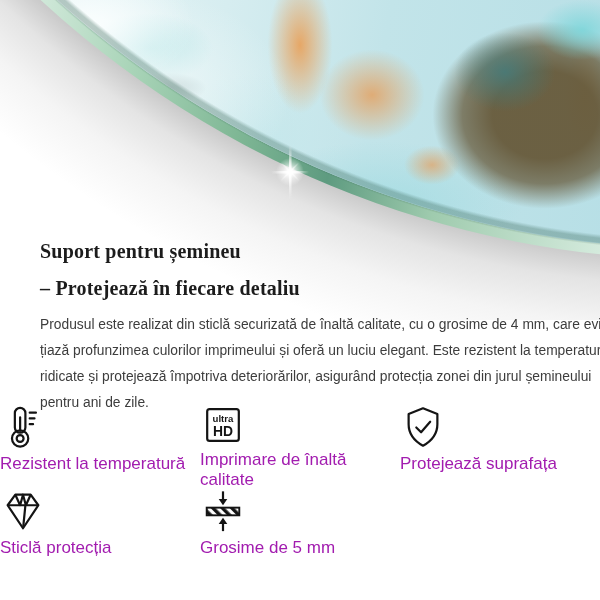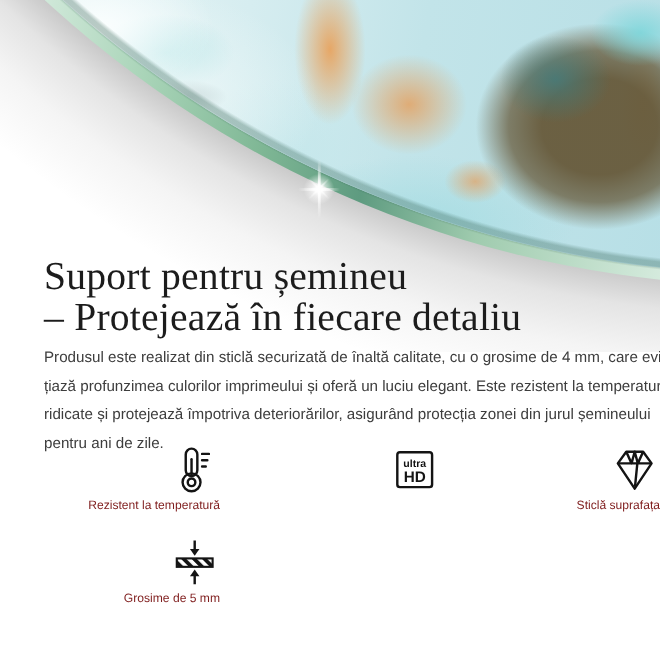--- a/index.html
+++ b/index.html
@@ -43,32 +43,32 @@
       radial-gradient(circle at 50% 50%, rgba(255,255,255,0.95) 0 3px, rgba(255,255,255,0.55) 7px, rgba(255,255,255,0) 14px),
       linear-gradient(to bottom, rgba(255,255,255,0), #fff 46%, #fff 54%, rgba(255,255,255,0)) no-repeat center / 2.5px 54px,
       linear-gradient(to right,  rgba(255,255,255,0), #fff 46%, #fff 54%, rgba(255,255,255,0)) no-repeat center / 38px 2.5px;}
   .sparkle::before{content:"";position:absolute;inset:10px;transform:rotate(45deg);
     background:
       linear-gradient(to bottom, rgba(255,255,255,0), rgba(255,255,255,0.85) 46%, rgba(255,255,255,0.85) 54%, rgba(255,255,255,0)) no-repeat center / 1.5px 26px,
       linear-gradient(to right,  rgba(255,255,255,0), rgba(255,255,255,0.85) 46%, rgba(255,255,255,0.85) 54%, rgba(255,255,255,0)) no-repeat center / 26px 1.5px;}
 
   
   .title{position:absolute;left:40px;top:233px;
-    font-family:"Liberation Serif", serif;font-size:36px;line-height:37px;
-    color:#1c1c1c;font-weight:400;letter-spacing:0.2px;}
+    font-family:"Liberation Serif", serif;font-size:20px;line-height:37px;
+    color:#1c1c1c;font-weight:700;letter-spacing:0.2px;}
   .desc{position:absolute;left:40px;top:312px;font-size:13.8px;line-height:26px;
     color:#3d3d3d;white-space:nowrap;}
 
   
   .features{position:absolute;left:0;top:402px;width:600px;
     display:grid;grid-template-columns:repeat(3,200px);grid-auto-rows:84px;}
-  .feature{display:flex;flex-direction:column;align-items:flex-end;justify-content:flex-start;}
+  .feature{display:flex;flex-direction:column;align-items:flex-start;justify-content:flex-start;}
   .feature .icon-wrap{height:50px;display:flex;align-items:center;justify-content:center;}
   .feature svg{display:block;}
-  .feature .label{margin-top:2px;font-size:11px;color:#7f1d1d;}
+  .feature .label{margin-top:2px;font-size:17px;color:#a21caf;}
   .stroke-ic{stroke:#141414;fill:none;stroke-width:2.3;}
   .ic-text{fill:#141414;font-family:"Liberation Sans", sans-serif;}
 </style>
 </head>
 <body>
 
 <div class="page">
 
   <svg width="0" height="0" style="position:absolute" aria-hidden="true">
     <defs>
@@ -114,31 +114,41 @@
     </div>
 
     <div class="feature">
       <div class="icon-wrap">
         <svg width="46" height="46" viewBox="0 0 48 48">
           <rect class="stroke-ic" x="7.5" y="7.5" width="33" height="33" rx="2.5" stroke-width="2.6"></rect>
           <text class="ic-text" x="24" y="21" font-size="10" font-weight="600" text-anchor="middle">ultra</text>
           <text class="ic-text" x="24" y="35.5" font-size="14.5" font-weight="800" text-anchor="middle">HD</text>
         </svg>
       </div>
+      <div class="label">Imprimare de înaltă calitate</div>
     </div>
 
+    <div class="feature">
+      <div class="icon-wrap">
+        <svg width="46" height="46" viewBox="0 0 48 48">
+          <path class="stroke-ic" stroke-width="2.5" stroke-linejoin="round" d="M24 4.5 L39 10.5 V21 C39 31.5 32.5 38.7 24 43.5 C15.5 38.7 9 31.5 9 21 V10.5 Z"></path>
+          <path class="stroke-ic" stroke-width="2.7" stroke-linecap="round" stroke-linejoin="round" d="M17 24.5 L22 29.5 L31.5 18.5"></path>
+        </svg>
+      </div>
+      <div class="label">Protejează suprafața</div>
+    </div>
 
     <div class="feature">
       <div class="icon-wrap">
         <svg width="46" height="46" viewBox="0 0 48 48">
           <path class="stroke-ic" stroke-width="2.4" stroke-linejoin="round" d="M8 18 L16 7 H32 L40 18 L24 42 Z"></path>
           <path class="stroke-ic" stroke-width="2" stroke-linejoin="round" d="M8 18 H40 M16 7 L21 18 L24 7 L27 18 L32 7 M26.5 18 L24.3 40"></path>
         </svg>
       </div>
-      <div class="label">Sticlă suprafața</div>
+      <div class="label">Sticlă protecția</div>
     </div>
 
 
     <div class="feature">
       <div class="icon-wrap">
         <svg width="46" height="46" viewBox="0 0 48 48">
           <rect x="7" y="20.5" width="34" height="8" fill="url(#hatch45)" stroke="#141414" stroke-width="2"></rect>
           <path class="stroke-ic" stroke-width="2.6" d="M24 3.5 V 12"></path>
           <polygon points="19.5,11.5 28.5,11.5 24,18" fill="#141414"></polygon>
           <path class="stroke-ic" stroke-width="2.6" d="M24 45 V 37"></path>

